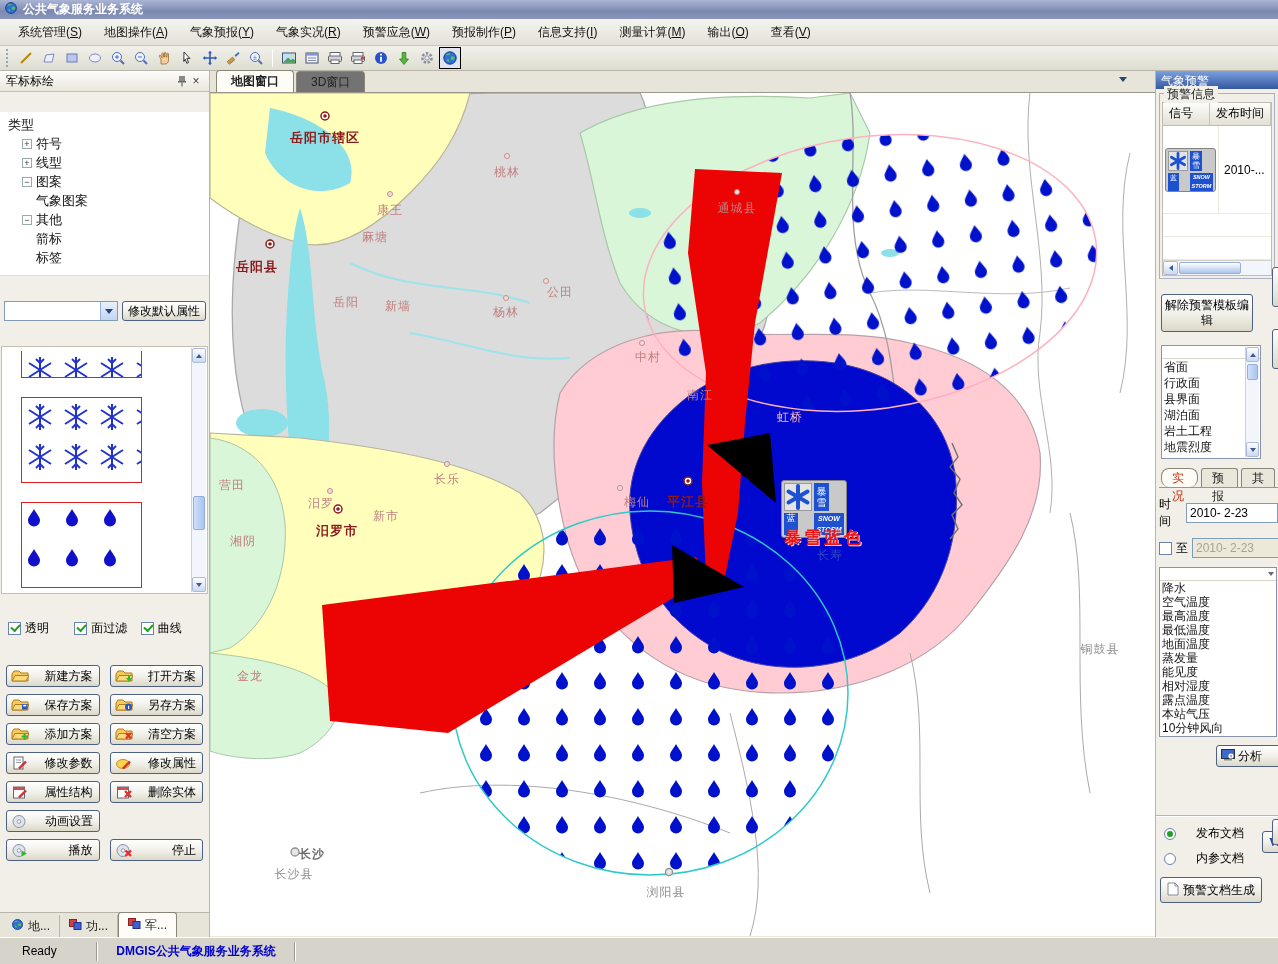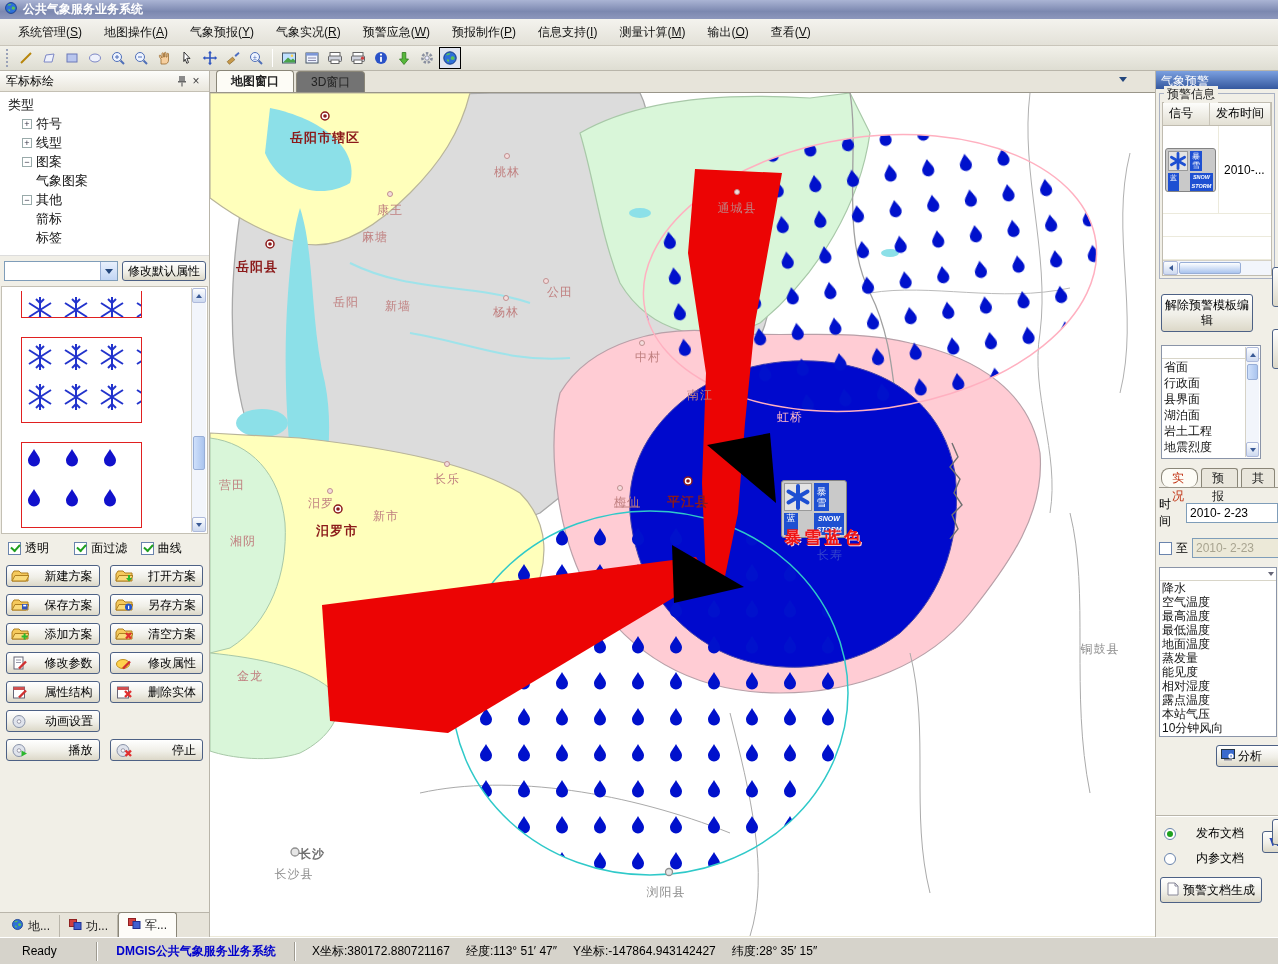--- a/index.html
+++ b/index.html
@@ -17,21 +17,21 @@
   .menu-item u { text-decoration:underline; }
   
   .toolbar { height:25px; display:flex; align-items:center; padding:0 3px; gap:1px;
     background:linear-gradient(to bottom,#f2f1ea,#deddd2); border-bottom:1px solid #b9b5aa; }
   .t-grip { width:5px; height:18px; border-left:2px dotted #9aa2b8; margin:0 3px; }
   .t-sep { width:1px; height:18px; background:#b0aca0; border-right:1px solid #fff; margin:0 4px; }
   .tool-btn { width:22px; height:22px; display:flex; align-items:center; justify-content:center; border:1px solid transparent; }
   .tool-btn.active { border:1px solid #000; background:#dfe4f0; }
   
   .main { display:flex; height:866px; }
-  .left-panel { width:210px; background:#f1efe7; border-right:1px solid #b9b5aa; display:flex; flex-direction:column; position:relative; }
+  .left-panel { width:210px; background:#f1efe7; border-right:1px solid #b9b5aa; display:flex; flex-direction:column; position:relative;gap:20px; }
   .map-col { width:945px; display:flex; flex-direction:column; background:#ece9d8; }
   .right-panel { width:123px; background:#f1efe7; border-left:1px solid #b9b5aa; position:relative; overflow:hidden; }
 
   
   .lp-header { height:21px; display:flex; align-items:center; padding:0 6px; background:linear-gradient(to bottom,#fdfdfb,#e9e6dc);
     border-bottom:1px solid #c4c0b4; font-size:12px; }
   .lp-header .sp { flex:1; }
   .pin-ic,.close-ic { width:14px; height:14px; display:flex; align-items:center; justify-content:center; color:#444; font-size:12px; }
   .tree { background:#fff; padding:3px 0 8px 4px; border-bottom:1px solid #ddd; }
   .tree-row { display:flex; align-items:center; height:19px; gap:4px; font-size:13px; color:#111; }
@@ -665,21 +665,21 @@
           <div class="map-label town" style="left: 136px; top: 209px;">岳阳</div>
           <div class="map-label town" style="left: 188px; top: 213px;">新墙</div>
           <div class="map-label town" style="left: 350px; top: 199px;">公田</div>
           <div class="map-label town" style="left: 296px; top: 219px;">杨林</div>
           <div class="map-label town" style="left: 438px; top: 264px;">中村</div>
           <div class="map-label town" style="left: 527px; top: 115px;">通城县</div>
           <div class="map-label town" style="left: 490px; top: 302px;">南江</div>
           <div class="map-label pink" style="left: 580px; top: 324px;">虹桥</div>
           <div class="map-label town" style="left: 237px; top: 386px;">长乐</div>
           <div class="map-label town" style="left: 176px; top: 423px;">新市</div>
-          <div class="map-label town" style="left: 417px; top: 409px; text-decoration: underline;">梅仙</div>
+          <div class="map-label town" style="left: 427px; top: 409px;">梅仙</div>
           <div class="map-label town" style="left: 22px; top: 392px;">营田</div>
           <div class="map-label town" style="left: 33px; top: 448px;">湘阴</div>
           <div class="map-label town" style="left: 40px; top: 583px;">金龙</div>
           <div class="map-label blue-label" style="left: 620px; top: 462px;">长寿</div>
           <div class="map-label gray-bold" style="left: 102px; top: 761px;">长沙</div>
           <div class="map-label gray" style="left: 84px; top: 781px;">长沙县</div>
           <div class="map-label gray" style="left: 456px; top: 799px;">浏阳县</div>
           <div class="map-label gray" style="left: 890px; top: 556px;">铜鼓县</div>
         </div>
       
@@ -835,19 +835,13 @@
     <div class="cut-sliver" style="top:258px; height:40px;"></div>
     <div class="cut-sliver" style="bottom:92px; height:26px;"></div>
   </div>
 </div>
 
 <div class="statusbar">
   <span class="sb-panel sb-ready">Ready</span>
   <span class="sb-sep"></span>
   <span class="sb-panel sb-app">DMGIS公共气象服务业务系统</span>
   <span class="sb-sep"></span>
-  <span class="sb-panel sb-coords">
-    <span>X坐标:380172.880721167</span>
-    <span>经度:113° 51′ 47″</span>
-    <span>Y坐标:-147864.943142427</span>
-    <span>纬度:28° 35′ 15″</span>
-  </span>
 </div>
 
 </body></html>

